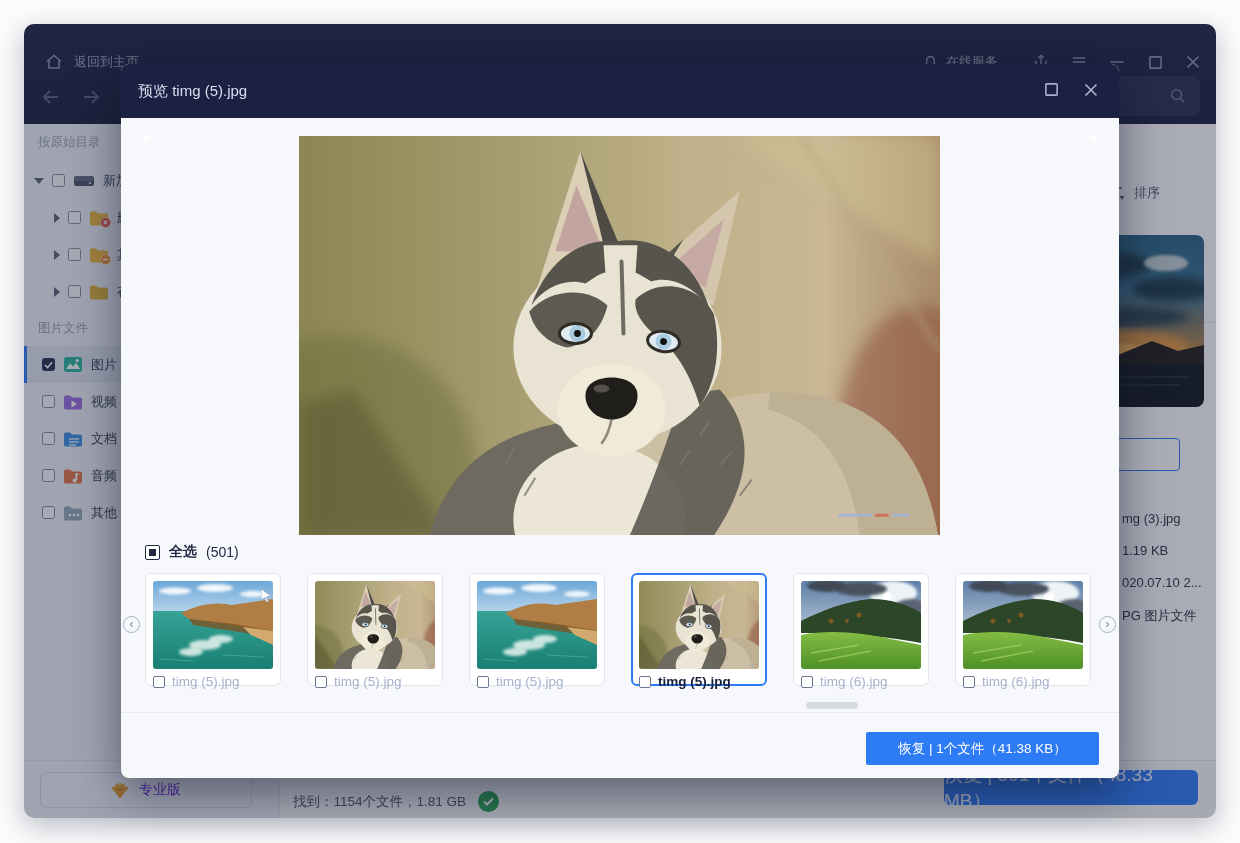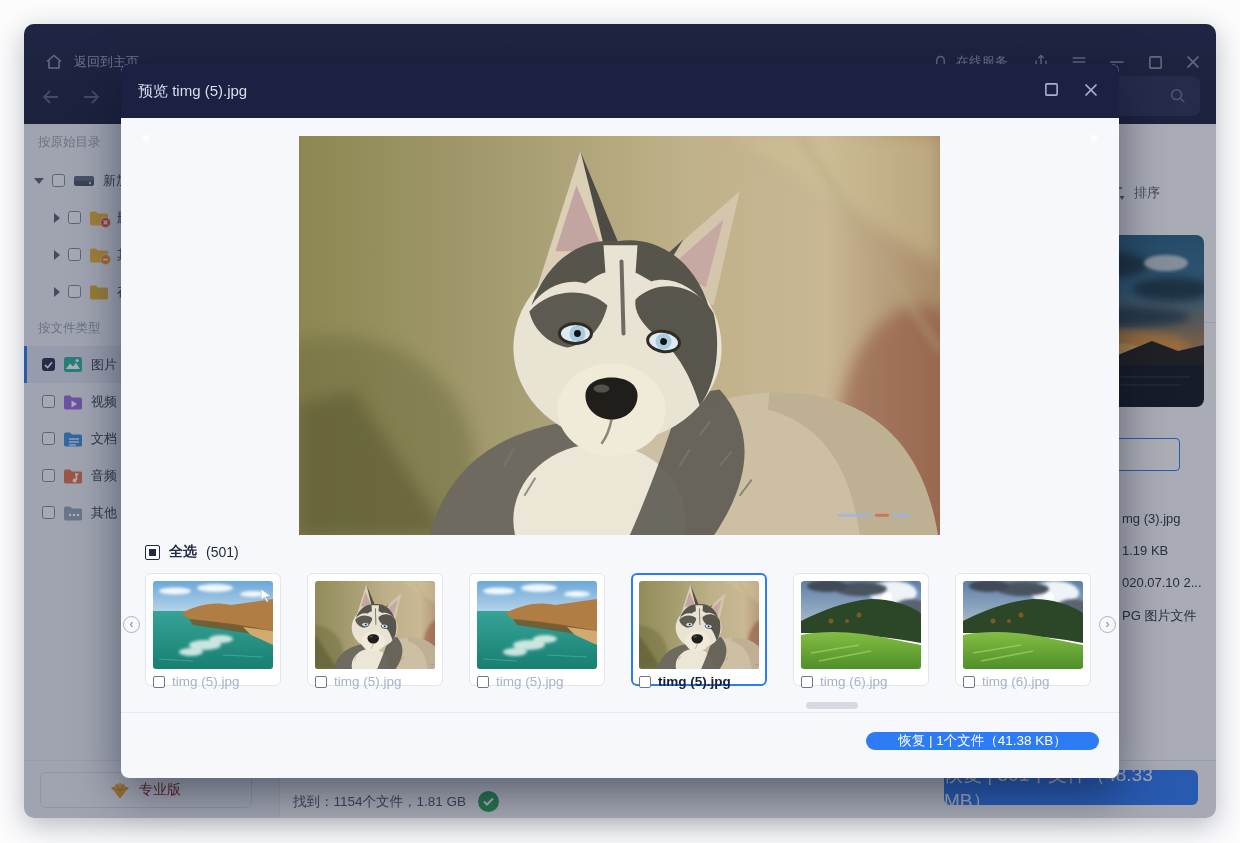--- a/index.html
+++ b/index.html
@@ -5,21 +5,21 @@
   * { margin:0; padding:0; box-sizing:border-box; }
   html,body { width:1240px; height:843px; background:#fcfcfd; font-family:"Liberation Sans","DejaVu Sans",sans-serif; overflow:hidden; position:relative; }
 
   
   .window { position:absolute; left:24px; top:24px; width:1192px; height:794px; border-radius:10px; overflow:hidden; background:#fbfbfd; box-shadow:0 8px 28px rgba(25,35,60,.30); }
 
   .apphdr { position:absolute; left:0; top:0; width:100%; height:100px; background:linear-gradient(180deg,#20274a 0%,#1d2443 60%,#1b2240 100%); }
   .titlebar { position:absolute; left:0; top:16px; width:100%; height:44px; display:flex; align-items:center; color:#99a1bb; }
   .tb-left { display:flex; align-items:center; gap:10px; padding-left:20px; font-size:13px; }
   .tb-right { position:absolute; right:14px; top:0; height:44px; display:flex; align-items:center; gap:20px; }
-  .tb-right .grp { display:flex; align-items:center; gap:7px; font-size:13px; margin-right:4px; }
+  .tb-right .grp { display:flex; align-items:center; gap:7px; font-size:13px; margin-right:14px; }
   .winbtn { width:18px; height:18px; display:flex; align-items:center; justify-content:center; color:#8b93ad; }
   .navrow { position:absolute; left:0; top:44px; width:100%; height:56px; }
   .navarrow { position:absolute; top:18px; width:22px; height:22px; color:#596384; }
   .searchbox { position:absolute; left:976px; top:8px; width:200px; height:40px; background:#2a3156; border-radius:8px; }
   .searchbox svg { position:absolute; right:13px; top:11px; }
 
   .sidebar { position:absolute; left:0; top:100px; width:256px; height:636px; background:#edf0f7; border-right:1px solid #e1e4ec; }
   .side-h { position:absolute; left:14px; font-size:12.5px; color:#98a1b4; }
   .trow { position:absolute; left:0; width:256px; height:37px; display:flex; align-items:center; gap:8px; font-size:13px; color:#3a4356; }
   .caret { width:0; height:0; flex:0 0 auto; }
@@ -32,21 +32,21 @@
 
   .tool-divider { position:absolute; left:256px; right:0; top:298px; border-top:1px solid #e3e6ed; }
   .sortctl { position:absolute; top:160px; display:flex; align-items:center; gap:8px; color:#555f75; font-size:13px; }
 
   .sunset-thumb { position:absolute; left:1036px; top:211px; width:144px; height:172px; border-radius:8px; overflow:hidden; }
   .det-btn { position:absolute; left:1016px; top:414px; width:140px; height:33px; border:1px solid #2e7bf6; border-radius:4px; background:rgba(255,255,255,.92); }
   .det-txt { position:absolute; left:1098px; font-size:13px; color:#2d364c; white-space:nowrap; }
 
   .botbar { position:absolute; left:0; top:736px; width:100%; height:58px; background:#f6f7fa; border-top:1px solid #e0e3ea; }
   .botleft { position:absolute; left:0; top:0; width:256px; height:58px; background:#edf0f7; border-right:1px solid #e1e4ec; }
-  .probtn { position:absolute; left:16px; top:11px; width:212px; height:36px; border:1px solid #d3d8e2; border-radius:6px; display:flex; align-items:center; justify-content:center; gap:10px; color:#7f1d1d; font-size:14px; background:transparent; }
+  .probtn { position:absolute; left:16px; top:11px; width:212px; height:36px; border:1px solid #d3d8e2; border-radius:6px; display:flex; align-items:center; justify-content:center; gap:10px; color:#6d28d9; font-size:14px; background:transparent; }
   .scan1 { position:absolute; left:269px; top:1px; font-size:14px; font-weight:bold; color:#2b3446; }
   .scan2 { position:absolute; left:269px; top:30px; font-size:13.5px; color:#4e586d; display:flex; align-items:center; gap:12px; }
   .okmark { width:21px; height:21px; border-radius:50%; background:#2aa355; display:flex; align-items:center; justify-content:center; }
   .recover-bg { position:absolute; left:920px; top:9px; width:254px; height:35px; background:#2e7bf6; border-radius:6px; color:#eef3ff; font-size:19px; display:flex; align-items:center; justify-content:center; }
 
   .dim { position:absolute; left:0; top:0; width:100%; height:100%; background:rgba(30,36,58,.37); z-index:5; }
 
   
   .modal { position:absolute; left:121px; top:64px; width:998px; height:714px; background:#f7f8fc; border-radius:8px; box-shadow:0 14px 46px rgba(10,16,35,.5); z-index:10; overflow:hidden;text-decoration:underline; }
   .m-hdr { position:absolute; left:0; top:0; width:100%; height:54px; background:#1a2142; display:flex; align-items:center; color:#d9def0; font-size:15px; padding-left:17px; }
@@ -60,21 +60,21 @@
   .strip { position:absolute; left:24px; top:509px; display:flex; gap:26px; }
   .tcard { width:136px; height:113px; background:#fff; border:1px solid #e3e6ef; border-radius:6px; padding:7px; }
   .tcard .timg { width:120px; height:88px; border-radius:3px; overflow:hidden; display:block; }
   .tlabel { display:flex; align-items:center; gap:7px; margin-top:5px; font-size:13.5px; color:#a6b1cd; }
   .tlabel .cb2 { width:12px; height:12px; border:1.4px solid #6c7890; border-radius:2px; background:#fff; flex:0 0 auto; }
   .tcard.sel { border:2px solid #2e7bf6; padding:6px; }
   .tcard.sel .tlabel { color:#17203a; font-weight:bold; }
   .strip-arrow { position:absolute; top:552px; width:17px; height:17px; border:1px solid #a9b1c6; border-radius:50%; color:#7c8499; font-size:12px; line-height:15px; text-align:center; background:transparent; }
   .scrollpill { position:absolute; left:685px; top:638px; width:52px; height:7px; background:#d6dae3; border-radius:4px; }
   .m-ftr-line { position:absolute; left:0; right:0; top:648px; border-top:1px solid #e7e9f1; }
-  .m-recover { position:absolute; left:745px; top:668px; width:233px; height:18px; background:#2e7bf6; border-radius:12px; color:#fff; font-size:13.5px; display:flex; align-items:center; justify-content:center; }
+  .m-recover { position:absolute; left:745px; top:668px; width:233px; height:33px; background:#2e7bf6; border-radius:2px; color:#fff; font-size:13.5px; display:flex; align-items:center; justify-content:center; }
 
   .cursor-art { position:absolute; left:140px; top:525px; z-index:20; }
   svg.icon { display:block; }
 </style>
 </head>
 <body>
 
 <svg width="0" height="0" style="position:absolute">
   <defs>
     <filter id="b2">
@@ -370,21 +370,21 @@
       <span class="caret col"></span>
       <span class="cb"></span>
       <span>
           <svg class="icon" width="20" height="16">
             <use href="#sym-folder" fill="#e0b13c"></use>
           </svg>
         </span>
       <span>存在</span>
     </div>
 
-    <div class="side-h" style="top:196px">按文件类型</div>
+    <div class="side-h" style="top:196px">图片文件</div>
 
     <div class="trow typerow sel" style="top:222px; padding-left:18px">
       <span class="selbar" style="top:0;height:37px"></span>
       <span class="cb checked">
         <svg class="icon" width="9" height="8" viewBox="0 0 10 9" fill="none" stroke="#fff" stroke-width="1.8">
             <polyline points="1,4.5 4,7.5 9,1.5"></polyline>
           </svg>
       </span>
       <svg class="icon" width="20" height="17" viewBox="0 0 20 17">
           <rect x="1" y="1" width="18" height="15" rx="2.5" fill="#2db39e"></rect>

